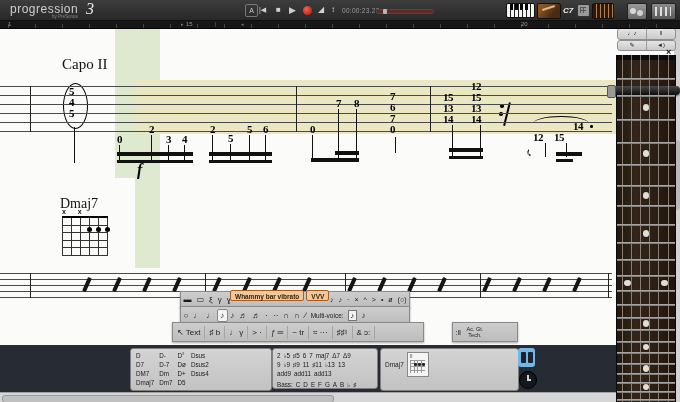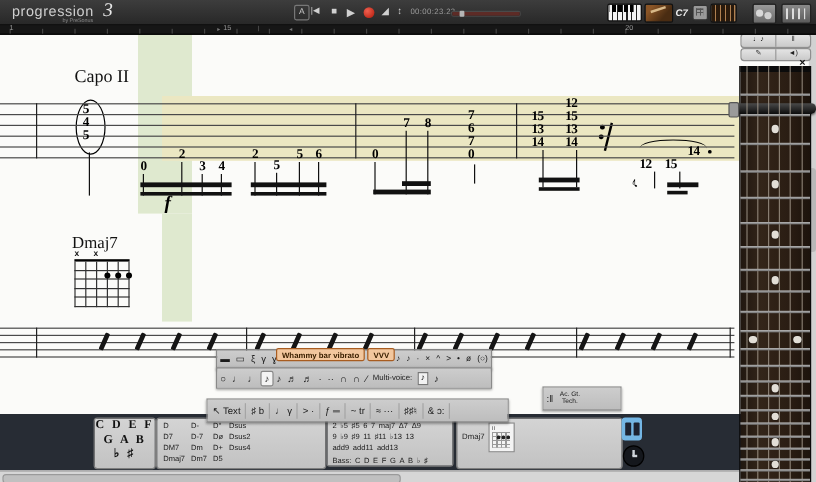--- a/index.html
+++ b/index.html
@@ -231,21 +231,21 @@
       <div class="picon">♬</div>
       <div class="picon">·</div>
       <div class="picon">··</div>
       <div class="picon">∩</div>
       <div class="picon">∩</div>
       <div class="picon">∕</div>
       <div class="mv-label">Multi-voice:</div>
       <div class="mv-box">♪</div>
       <div class="picon">♪</div>
     </div>
-  <div class="palette" id="row3" style="left:172px;top:332px;width:250px;height:18px;align-items:center;">
+  <div class="palette" id="row3" style="left:172px;top:322px;width:250px;height:18px;align-items:center;">
       <div class="picon" style="border-right: 1px solid rgb(165, 165, 165); padding: 0px 4px;">↖ Text</div>
       <div class="picon" style="border-right: 1px solid rgb(165, 165, 165); padding: 0px 4px;">♯ b</div>
       <div class="picon" style="border-right: 1px solid rgb(165, 165, 165); padding: 0px 4px;">♩ γ</div>
       <div class="picon" style="border-right: 1px solid rgb(165, 165, 165); padding: 0px 4px;">&gt; ·</div>
       <div class="picon" style="border-right: 1px solid rgb(165, 165, 165); padding: 0px 4px;">ƒ ═</div>
       <div class="picon" style="border-right: 1px solid rgb(165, 165, 165); padding: 0px 4px;">~ tr</div>
       <div class="picon" style="border-right: 1px solid rgb(165, 165, 165); padding: 0px 4px;">≈ ···</div>
       <div class="picon" style="border-right: 1px solid rgb(165, 165, 165); padding: 0px 4px;">♯♯♮</div>
       <div class="picon" style="border-right: 1px solid rgb(165, 165, 165); padding: 0px 4px;">&amp; ɔ:</div>
     </div>
@@ -254,25 +254,20 @@
     <span class="tabtxt">
       <span>Ac. Gt.</span><br><span>Tech.</span>
     </span>
   </div>
   <div id="tooltip">
     <span class="tt">Whammy bar vibrato</span>
     <span class="tt" id="tt-badge">VVV</span>
   </div>
 
   <div id="bottombar">
-    <div class="bbox" id="box-notes">
-        <div>C D E F</div>
-        <div>G A B</div>
-        <div>♭    ♯</div>
-      </div>
     <div class="bbox" id="box-chords">
         <div class="ccol">
           <span>D</span>
           <span>D7</span>
           <span>DM7</span>
           <span>Dmaj7</span>
         </div>
         <div class="ccol">
           <span>D-</span>
           <span>D-7</span>

